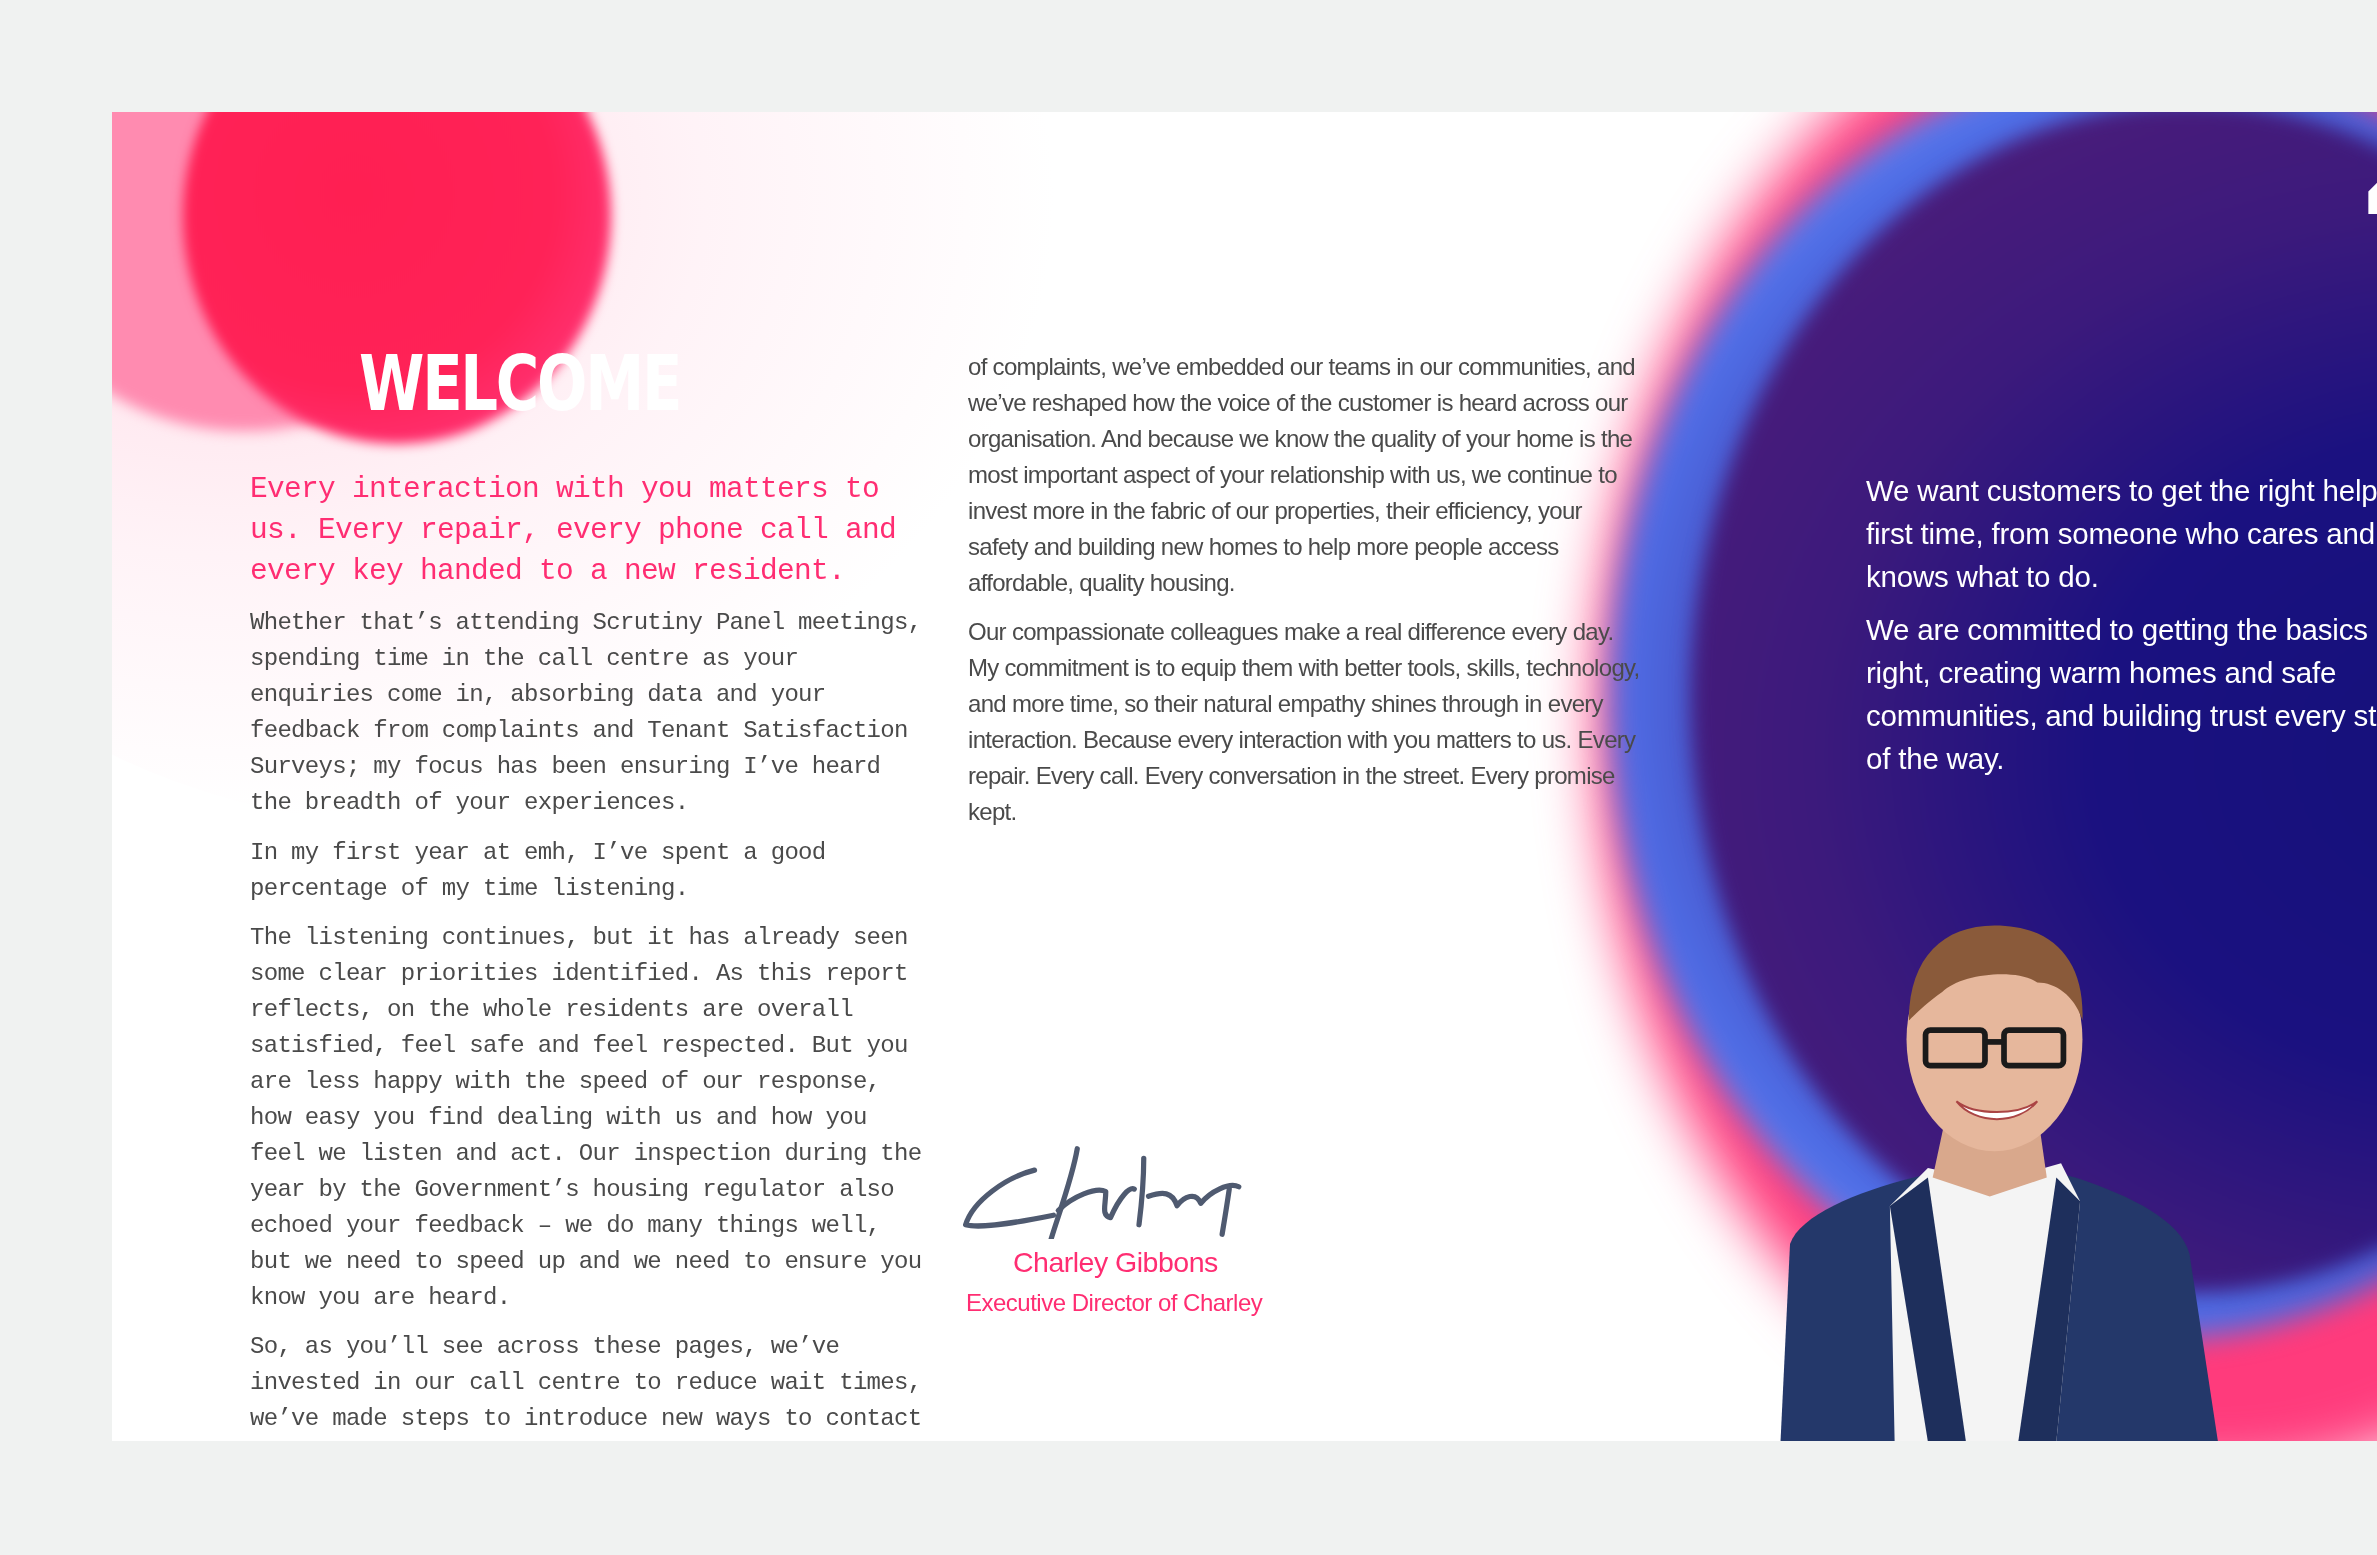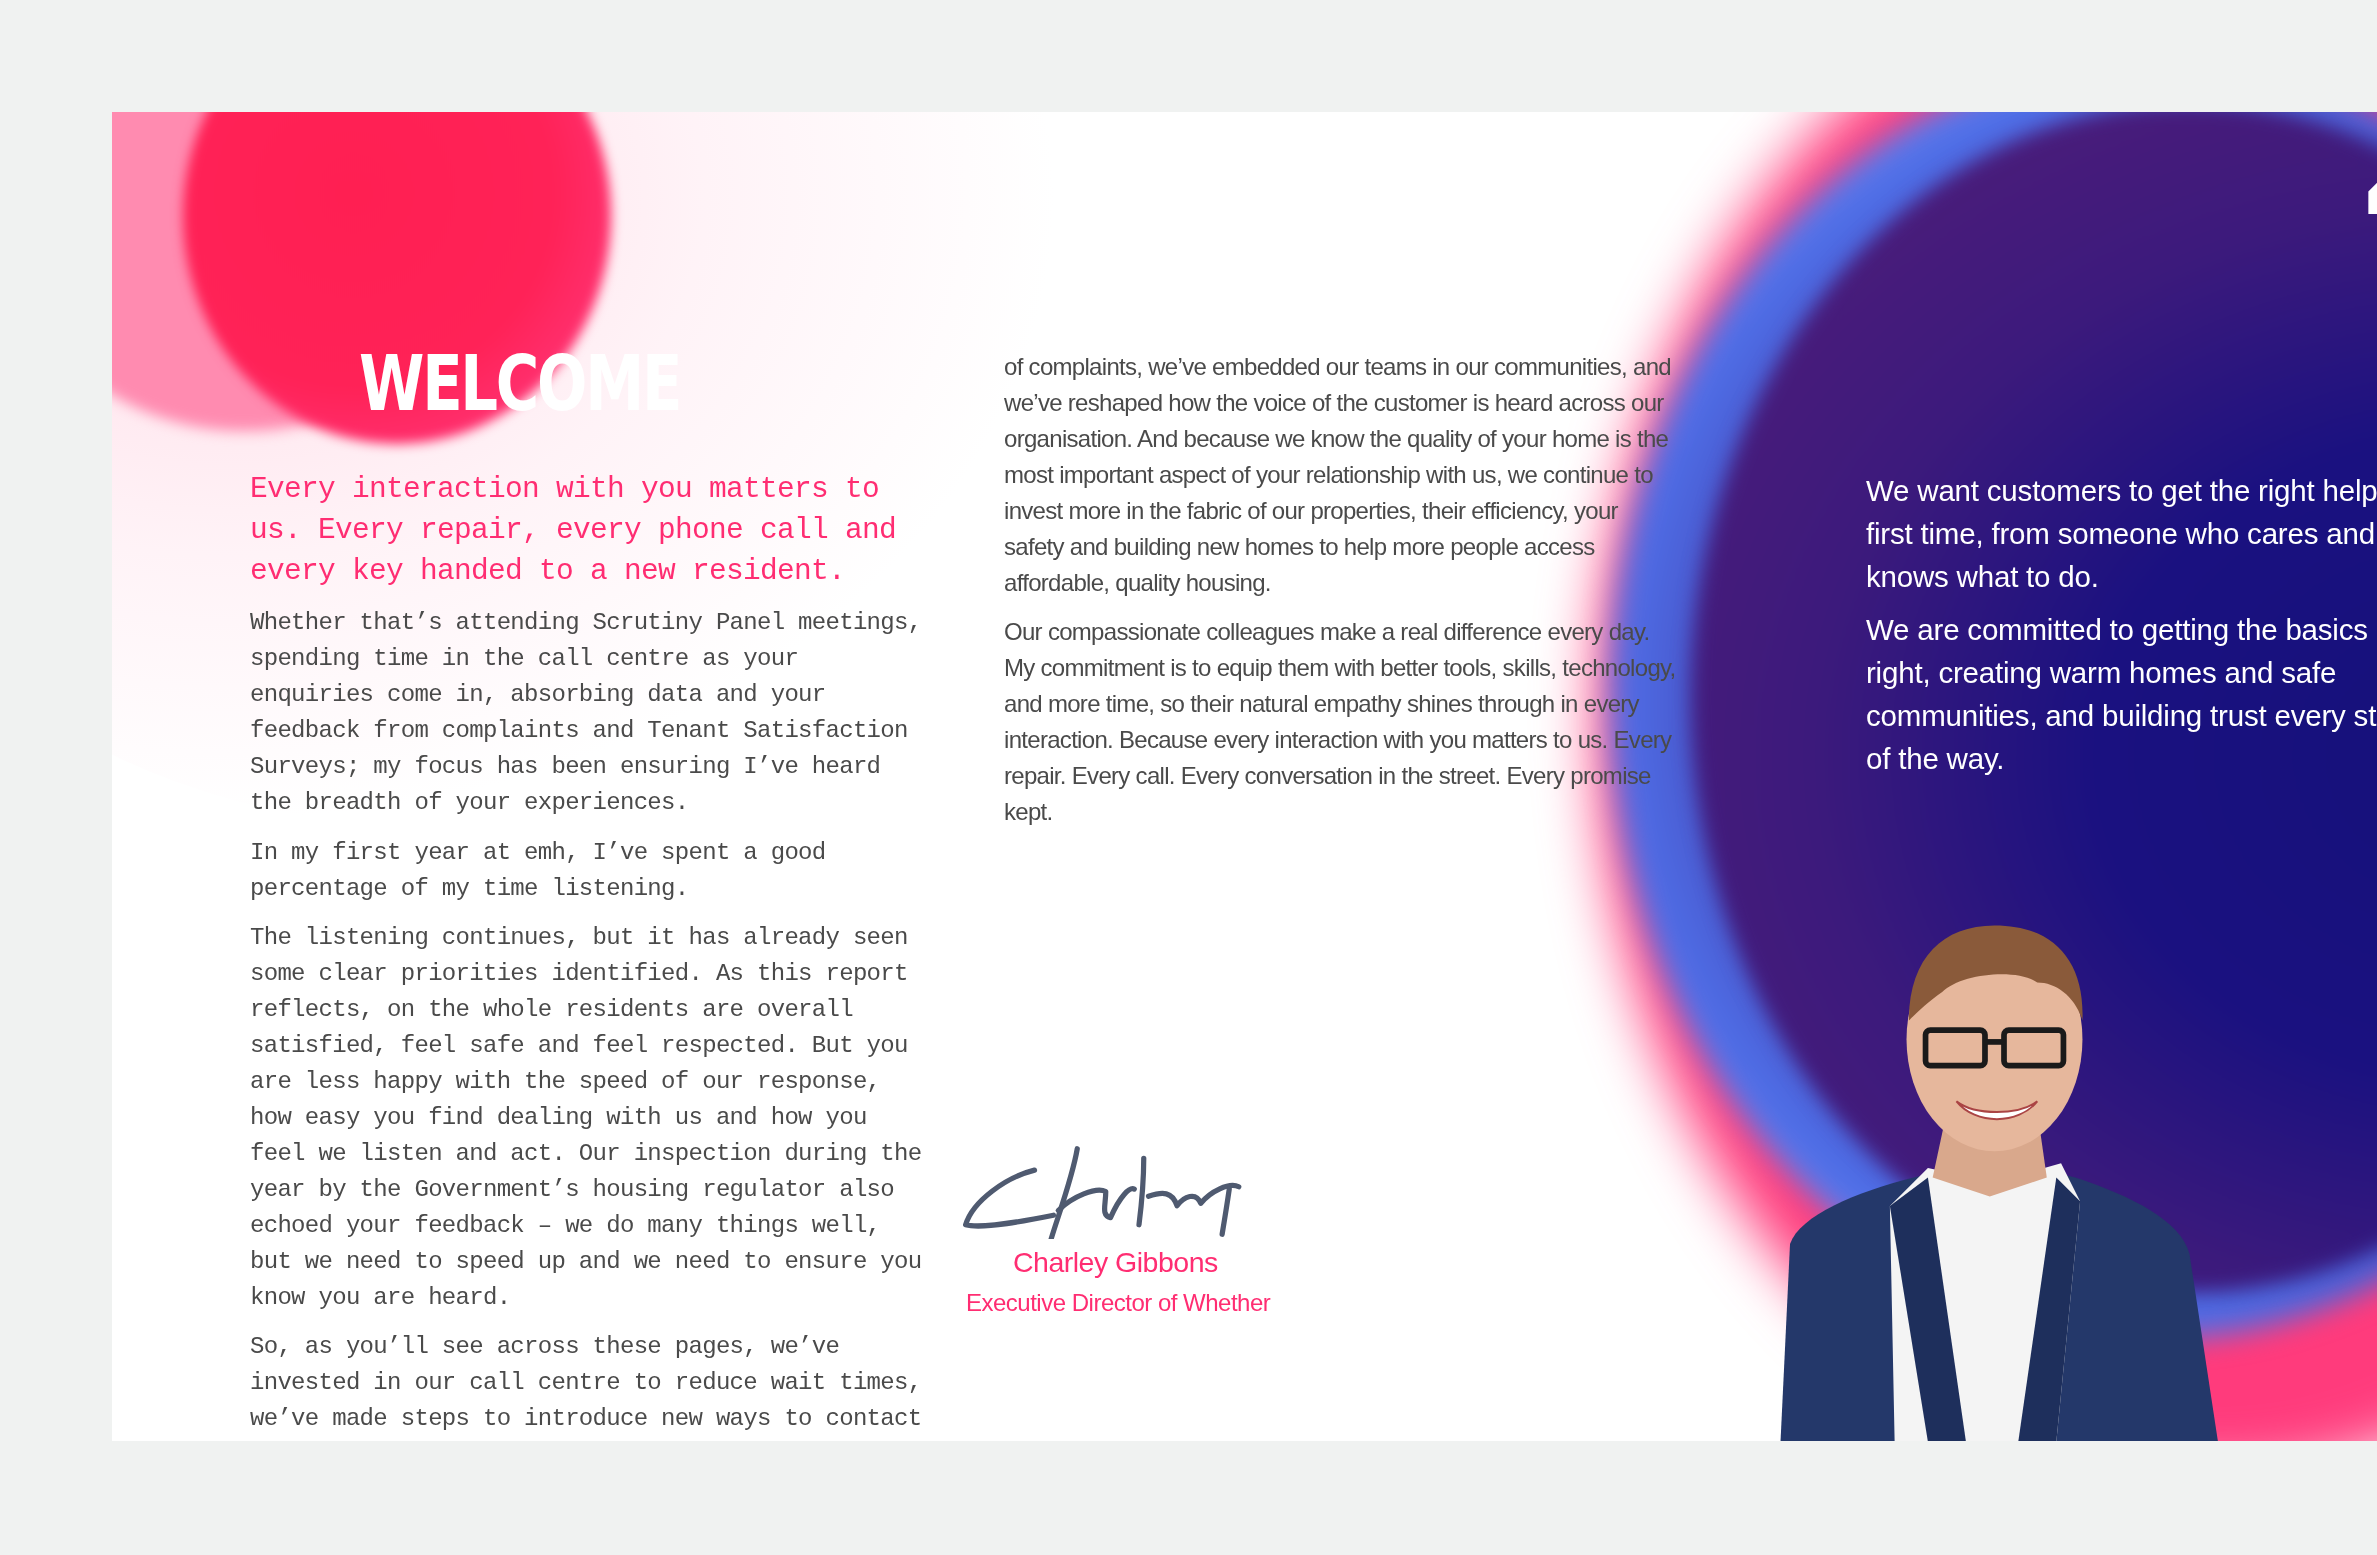--- a/index.html
+++ b/index.html
@@ -67,21 +67,21 @@
   }
   .col {
     position: absolute;
     color: #4a4a4a;
     font-size: 24px;
     line-height: 36px;
     letter-spacing: -0.7px;
   }
   .col p { margin: 0 0 13.3px 0; }
   .col-1 { left: 138px; top: 357px; width: 685px; font-family: Liberation Mono, monospace; }
-  .col-2 { left: 892px; top: 237px; width: 675px; }
+  .col-2 { left: 856px; top: 237px; width: 675px; }
   .lead {
     color: #ff2d72;
     font-size: 29.5px;
     line-height: 41px;
     letter-spacing: -0.7px;
     margin: 0 0 5.7px 0;
     font-weight: normal;
   }
   .signature {
     position: absolute; left: 851px; top: 1032px;
@@ -147,21 +147,21 @@
     <g fill="none" stroke="#4f5a70" stroke-width="11" stroke-linecap="round" stroke-linejoin="round">
       <path d="M150,55 C90,70 20,120 5,170 C40,180 140,160 190,150"></path>
       <path d="M240,10 C230,70 200,150 185,200"></path>
       <path d="M200,140 C230,110 280,90 300,100 C300,130 290,150 310,155 C330,110 350,90 360,95"></path>
       <path d="M380,30 C380,80 375,130 370,170"></path>
       <path d="M390,110 C420,100 440,100 450,130 C465,110 490,100 500,125 C520,100 560,80 580,90"></path>
       <path d="M560,95 C555,130 550,160 545,190"></path>
     </g>
   </svg>
   <div class="sig-name">Charley Gibbons</div>
-  <div class="sig-role">Executive Director of Whether</div>
+  <div class="sig-role">Executive Director of Charley</div>
 
   <div class="quote">
     <p>We want customers to get the right help, the first time, from someone who cares and knows what to do.</p>
     <p>We are committed to getting the basics right, creating warm homes and safe communities, and building trust every step of the way.</p>
   </div>
 
   <svg class="portrait" viewBox="0 0 980 1116" aria-label="Portrait of Charley Gibbons">
 
     <path d="M20,1116 L40,700 C60,640 180,590 300,560 L470,520 L640,560 C760,600 860,650 880,720 L940,1116 Z" fill="#24386a"></path>
 

